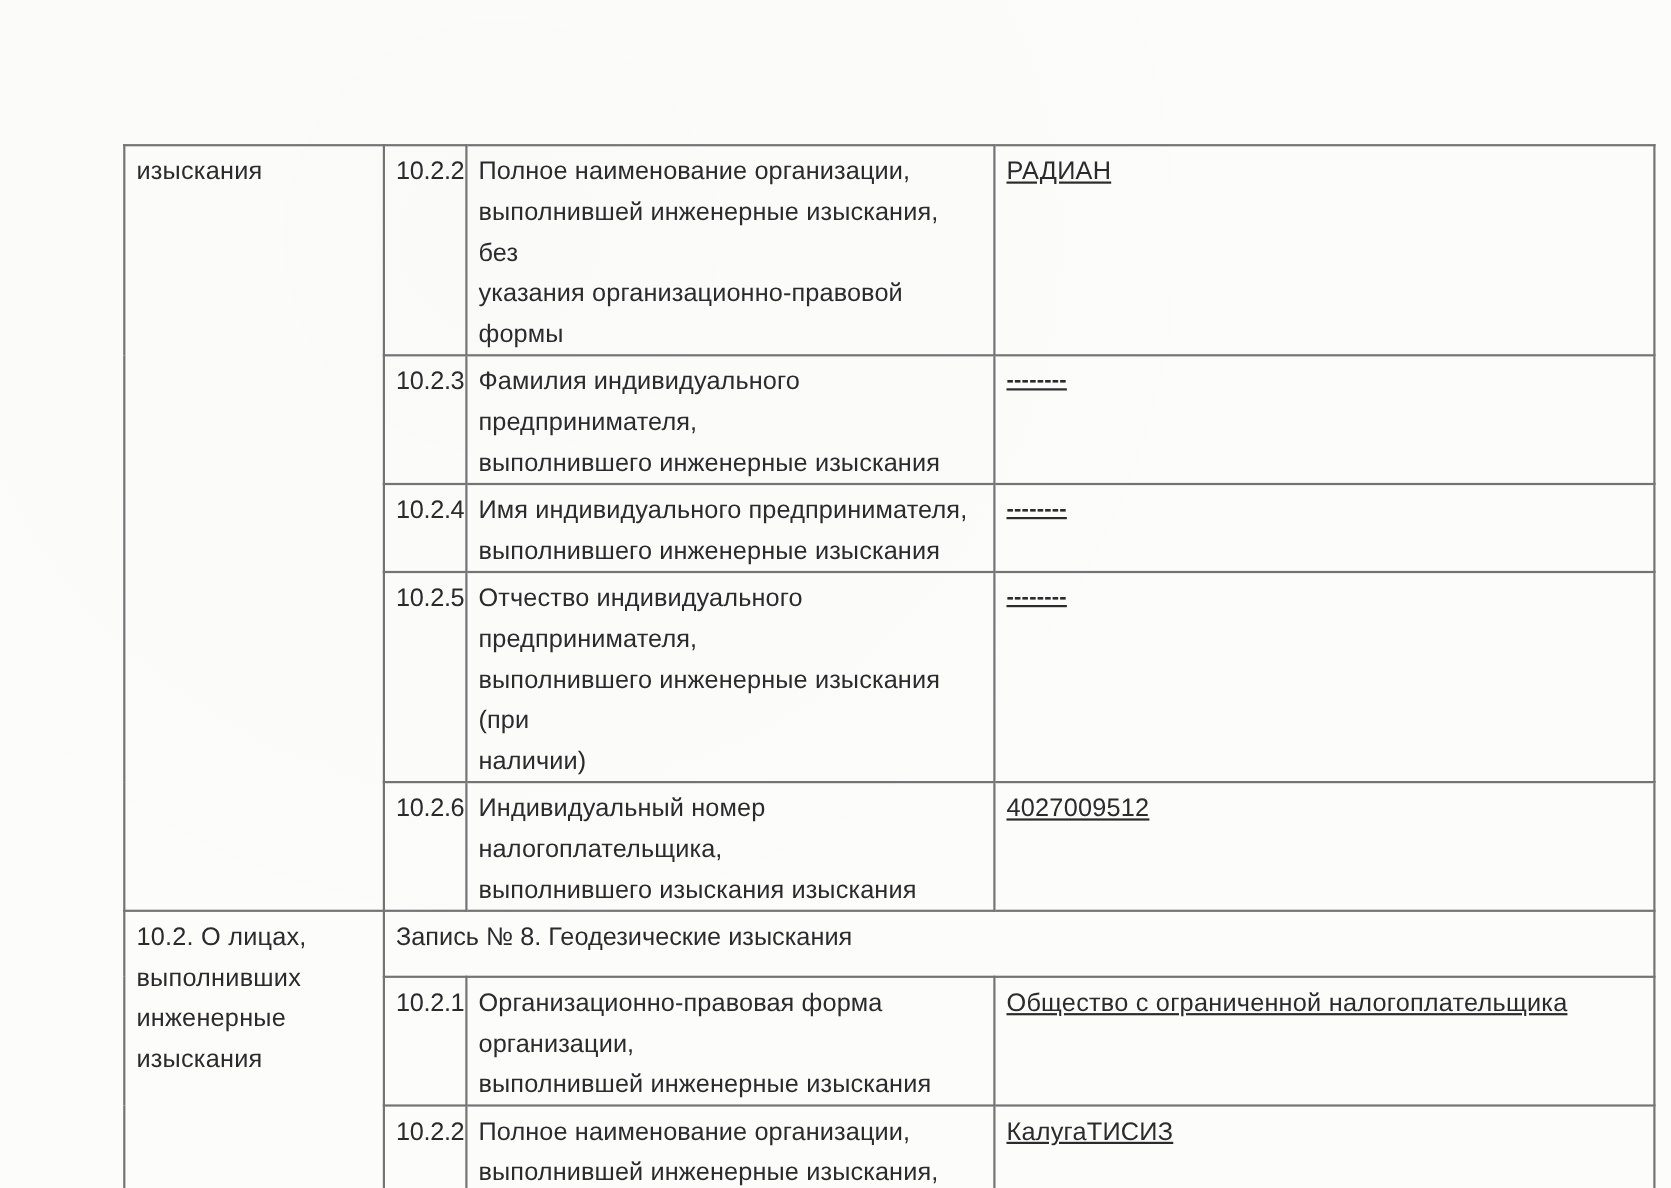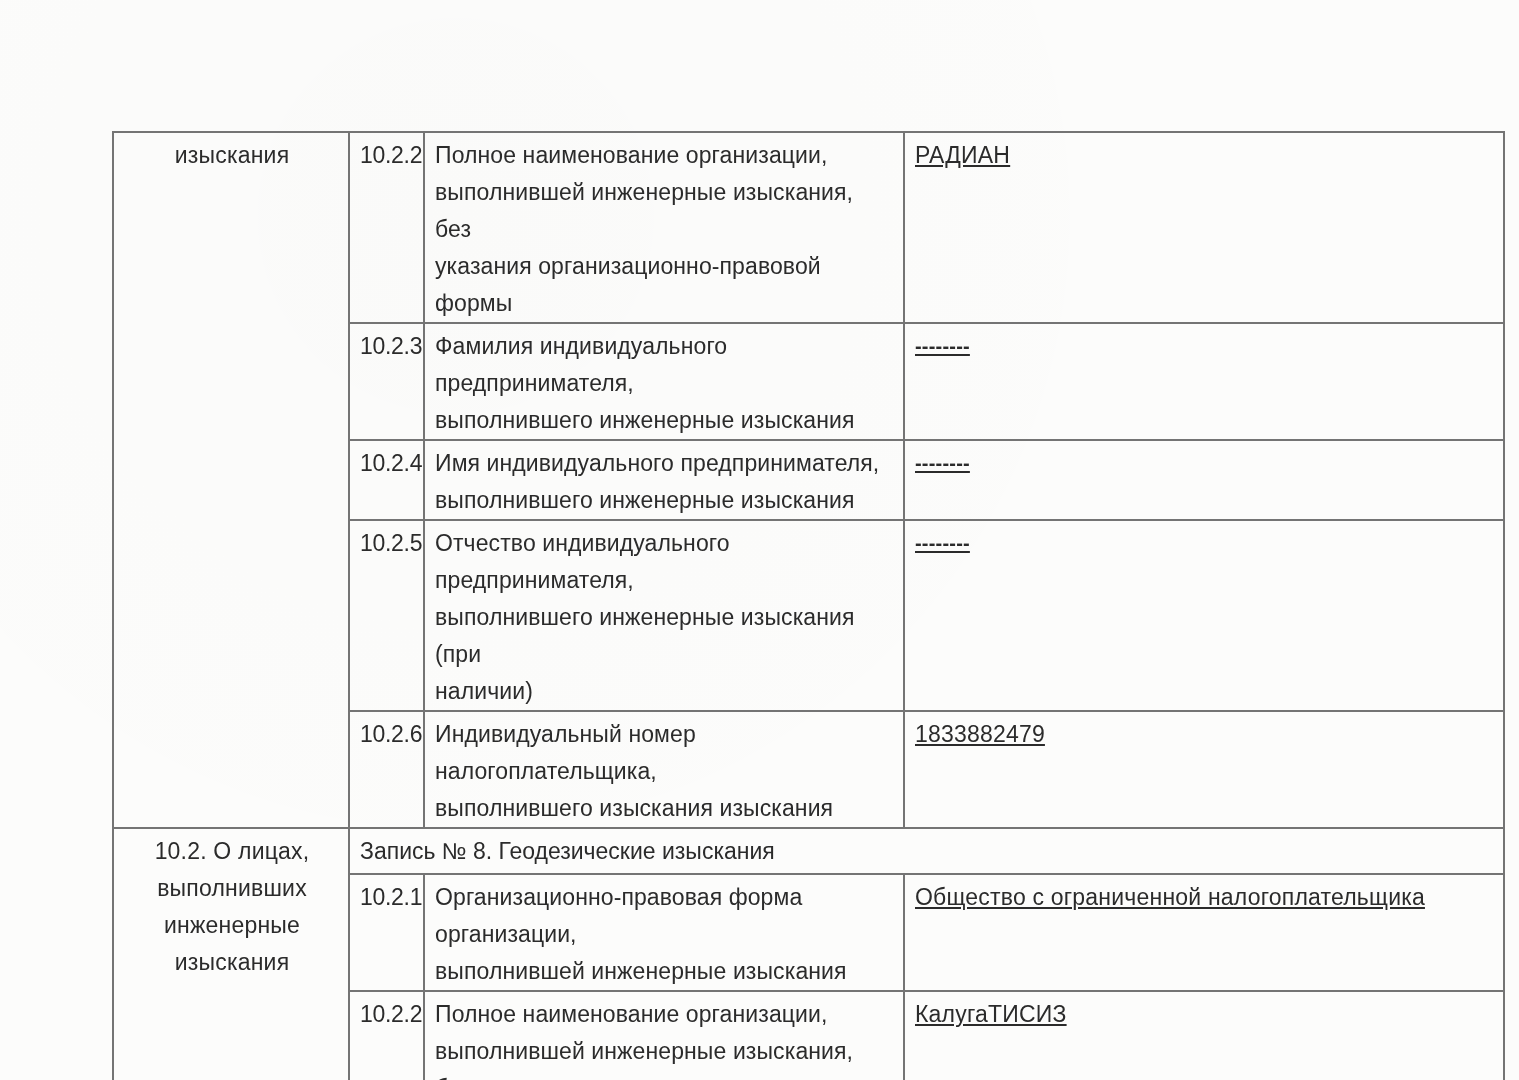--- a/index.html
+++ b/index.html
@@ -42,21 +42,20 @@
     border: 2px solid #747474;
     vertical-align: top;
     box-sizing: border-box;
     padding: 4px 8px 0 10px;
     overflow: hidden;
   }
   td.sec-cell {
     white-space: pre-line;
     padding-top: 8px;
     letter-spacing: 0.2px;
-    text-align: center;
   }
   td.num-cell {
     padding-left: 5px;
     padding-right: 2px;
     letter-spacing: -0.3px;
     text-align: center;
   }
   td.desc-cell {
     white-space: pre-line;
     letter-spacing: 0.1px;
@@ -117,23 +116,23 @@
           <td class="num-cell">10.2.5</td>
           <td class="desc-cell">Отчество индивидуального предпринимателя,
 выполнившего инженерные изыскания (при
 наличии)</td>
           <td class="val-cell dash-val vmid">--------</td>
         </tr>
         <tr style="height:75px">
           <td class="num-cell">10.2.6</td>
           <td class="desc-cell">Индивидуальный номер налогоплательщика,
 выполнившего изыскания изыскания</td>
-          <td class="val-cell">1833882479</td>
+          <td class="val-cell">4027009512</td>
         </tr>
-        <tr style="height:46px">
+        <tr style="height:60px">
           <td class="sec-cell" rowspan="6">10.2. О лицах,
 выполнивших
 инженерные
 изыскания</td>
           <td class="record-cell" colspan="3">Запись № 8. Геодезические изыскания</td>
         </tr>
         <tr style="height:73px">
           <td class="num-cell">10.2.1</td>
           <td class="desc-cell">Организационно-правовая форма организации,
 выполнившей инженерные изыскания</td>

